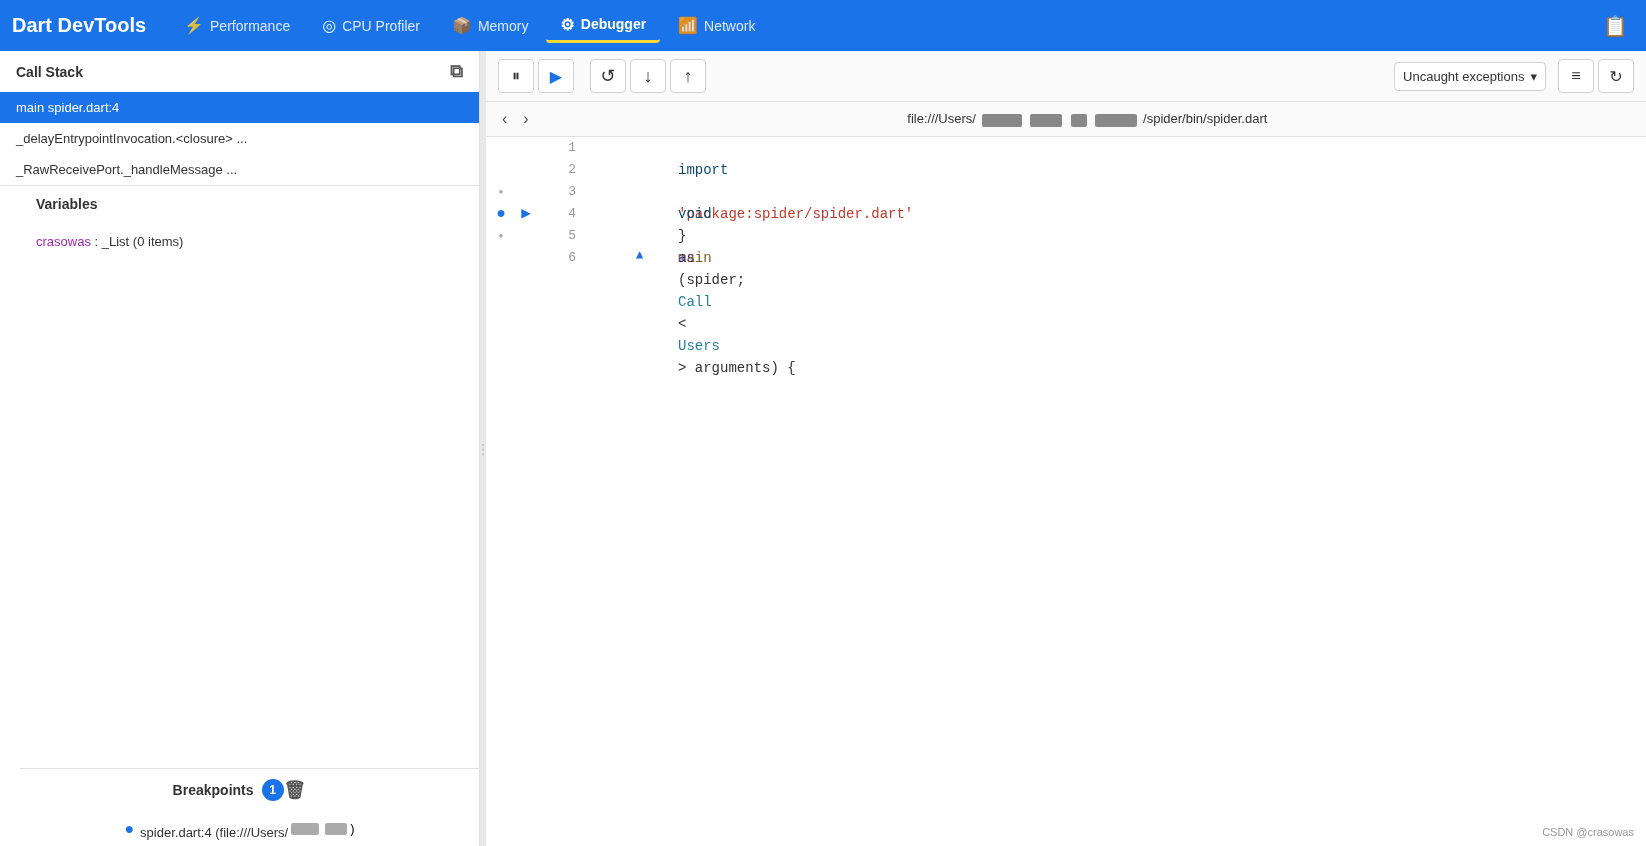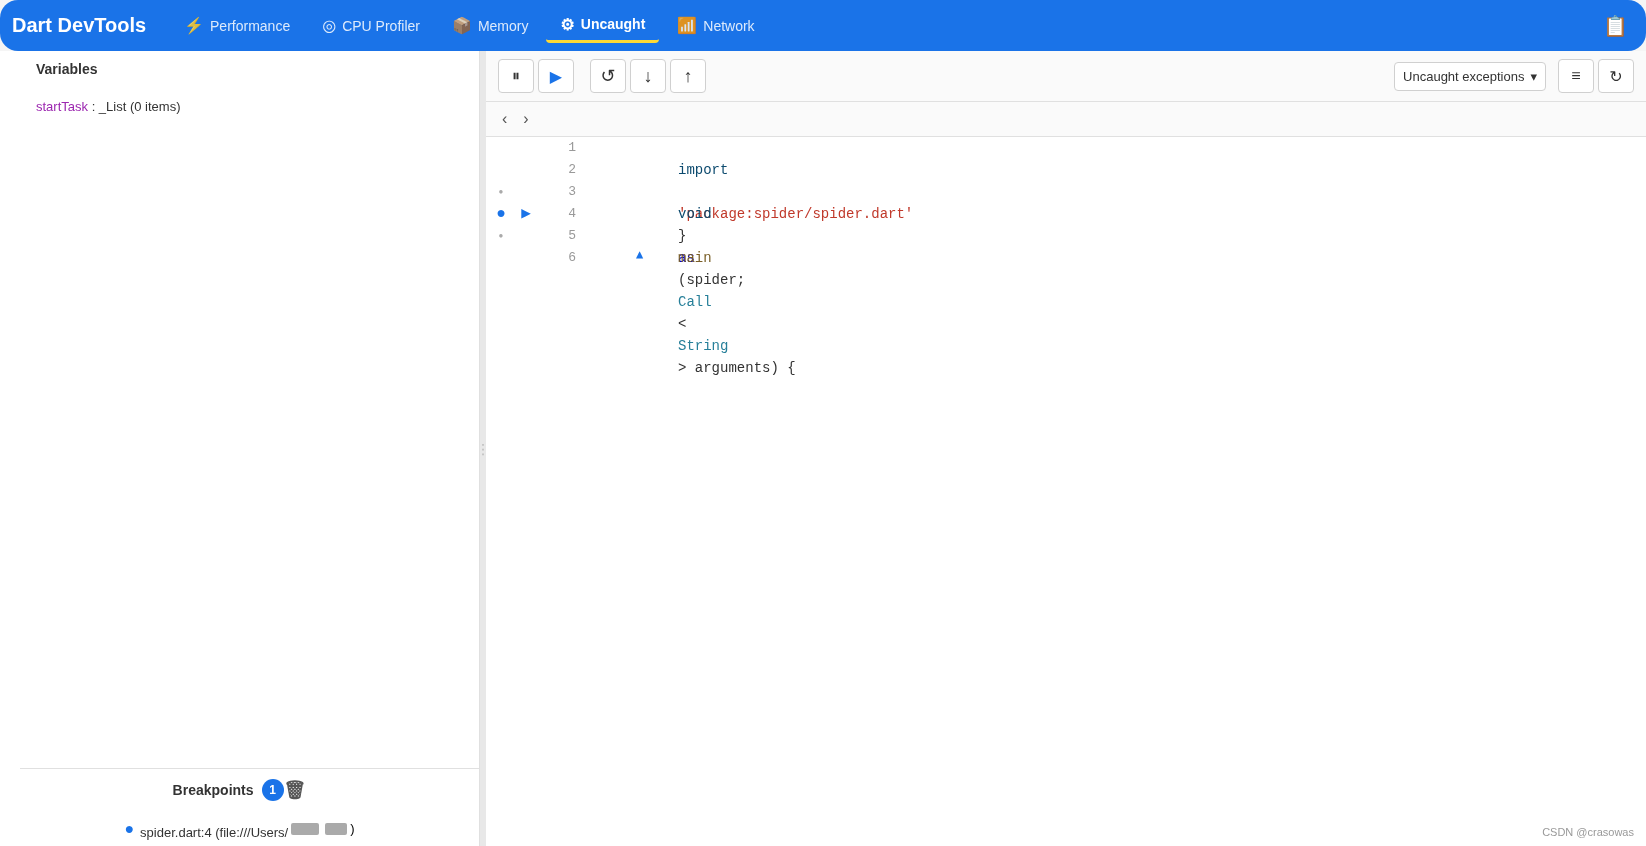--- a/index.html
+++ b/index.html
@@ -6,21 +6,20 @@
     body { font-family: -apple-system, BlinkMacSystemFont, 'Segoe UI', sans-serif; font-size: 13px; background: #f5f5f5; height: 846px; overflow: hidden; }
 
     
     .top-nav {
       display: flex;
       align-items: center;
       background: #1a73e8;
       height: 51px;
       padding: 0 12px;
       gap: 4px;
-      border-radius: 18px;
     }
     .nav-brand {
       color: white;
       font-size: 20px;
       font-weight: bold;
       margin-right: 20px;
       white-space: nowrap;
     }
     .nav-item {
       display: flex;
@@ -328,43 +327,60 @@
   <div class="nav-item">
     <span class="nav-icon">◎</span>
     <span>CPU Profiler</span>
   </div>
   <div class="nav-item">
     <span class="nav-icon">📦</span>
     <span>Memory</span>
   </div>
   <div class="nav-item active">
     <span class="nav-icon">⚙</span>
-    <span>Uncaught</span>
+    <span>Debugger</span>
   </div>
   <div class="nav-item">
     <span class="nav-icon">📶</span>
     <span>Network</span>
   </div>
 
   <div class="nav-spacer"></div>
   <div class="nav-end-icon">📋</div>
 </nav>
 
 <div class="main-layout">
 
   <div class="left-panel">
 
+    <div class="panel-section">
+      <div class="panel-header">
+        <span>Call Stack</span>
+        <span class="panel-header-icon">⧉</span>
+      </div>
+      <div class="call-stack-list">
+        <div class="call-stack-item selected">
+          <span>main spider.dart:4</span>
+        </div>
+        <div class="call-stack-item">
+          <span>_delayEntrypointInvocation.&lt;closure&gt; ...</span>
+        </div>
+        <div class="call-stack-item">
+          <span>_RawReceivePort._handleMessage ...</span>
+        </div>
+      </div>
+    </div>
 
     <div class="variables-section">
       <div class="panel-header">
         <span>Variables</span>
       </div>
       <div class="variables-content">
         <div class="variable-item">
-          <span class="variable-name">startTask</span>
+          <span class="variable-name">crasowas</span>
           <span class="variable-value">: _List (0 items)</span>
         </div>
       </div>
     </div>
 
     <div class="breakpoints-section">
       <div class="breakpoints-header">
         <span>Breakpoints</span>
         <div class="bp-badge">1</div>
         <span class="bp-delete-icon">🗑</span>
@@ -399,20 +415,28 @@
 
       <div class="toolbar-right">
         <button class="toolbar-btn">≡</button>
         <button class="toolbar-btn">↻</button>
       </div>
     </div>
 
     <div class="file-nav">
       <span class="file-nav-arrow">‹</span>
       <span class="file-nav-arrow">›</span>
+      <div class="file-path">
+        <span>file:///Users/</span>
+        <span class="file-path-redact" style="width:40px;"></span>
+        <span class="file-path-redact" style="width:32px;margin-left:3px;"></span>
+        <span class="file-path-redact" style="width:16px;margin-left:3px;"></span>
+        <span class="file-path-redact" style="width:42px;margin-left:3px;"></span>
+        <span> /spider/bin/spider.dart</span>
+      </div>
     </div>
 
     <div class="code-area">
 
       <div class="breakpoint-gutter">
         <div class="bp-marker" style="height:22px;line-height:22px;color:transparent;">●</div>
         <div class="bp-marker" style="height:22px;line-height:22px;color:transparent;">●</div>
         <div class="bp-marker has-dot" style="height:22px;line-height:22px;color:#aaa;font-size:8px;">●</div>
         <div class="bp-marker has-bp" style="height:22px;line-height:22px;color:#1a73e8;font-size:16px;">●</div>
         <div class="bp-marker has-dot" style="height:22px;line-height:22px;color:#aaa;font-size:8px;">●</div>
@@ -450,21 +474,21 @@
 
         <div class="code-line"> </div>
 
         <div class="code-line">
           <span class="kw">void</span>
           <span class="plain"> </span>
           <span class="fn">main</span>
           <span class="plain">(</span>
           <span class="type">Call</span>
           <span class="plain">&lt;</span>
-          <span class="type">String</span>
+          <span class="type">Users</span>
           <span class="plain">&gt; arguments) {</span>
         </div>
 
 
         <div class="code-line">
           <span class="plain">}</span>
         </div>
 
         <div class="code-line"> </div>
 

